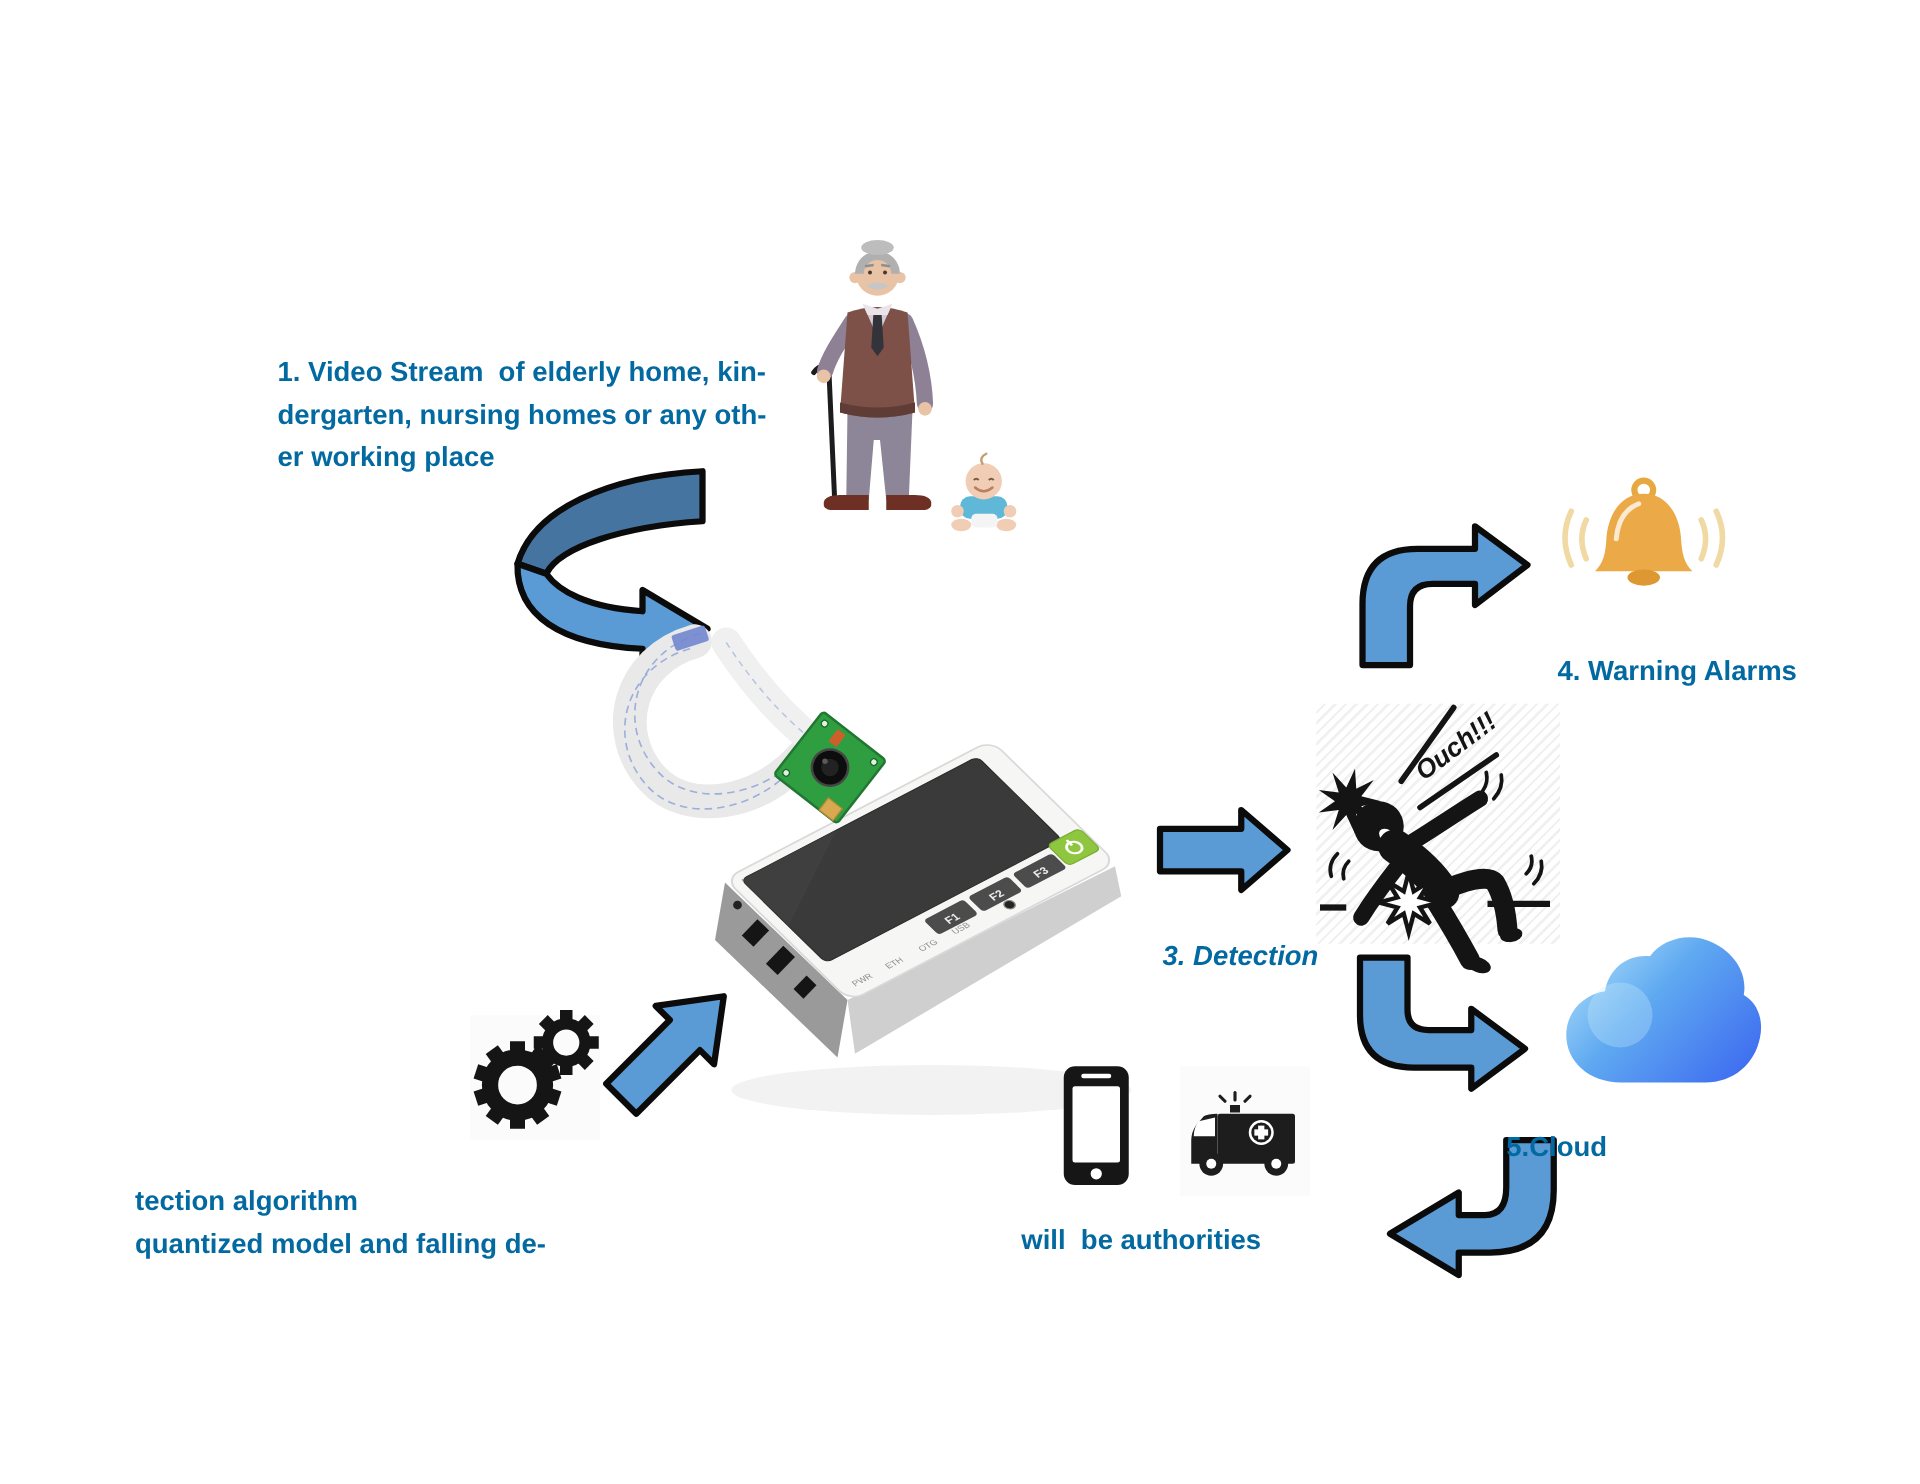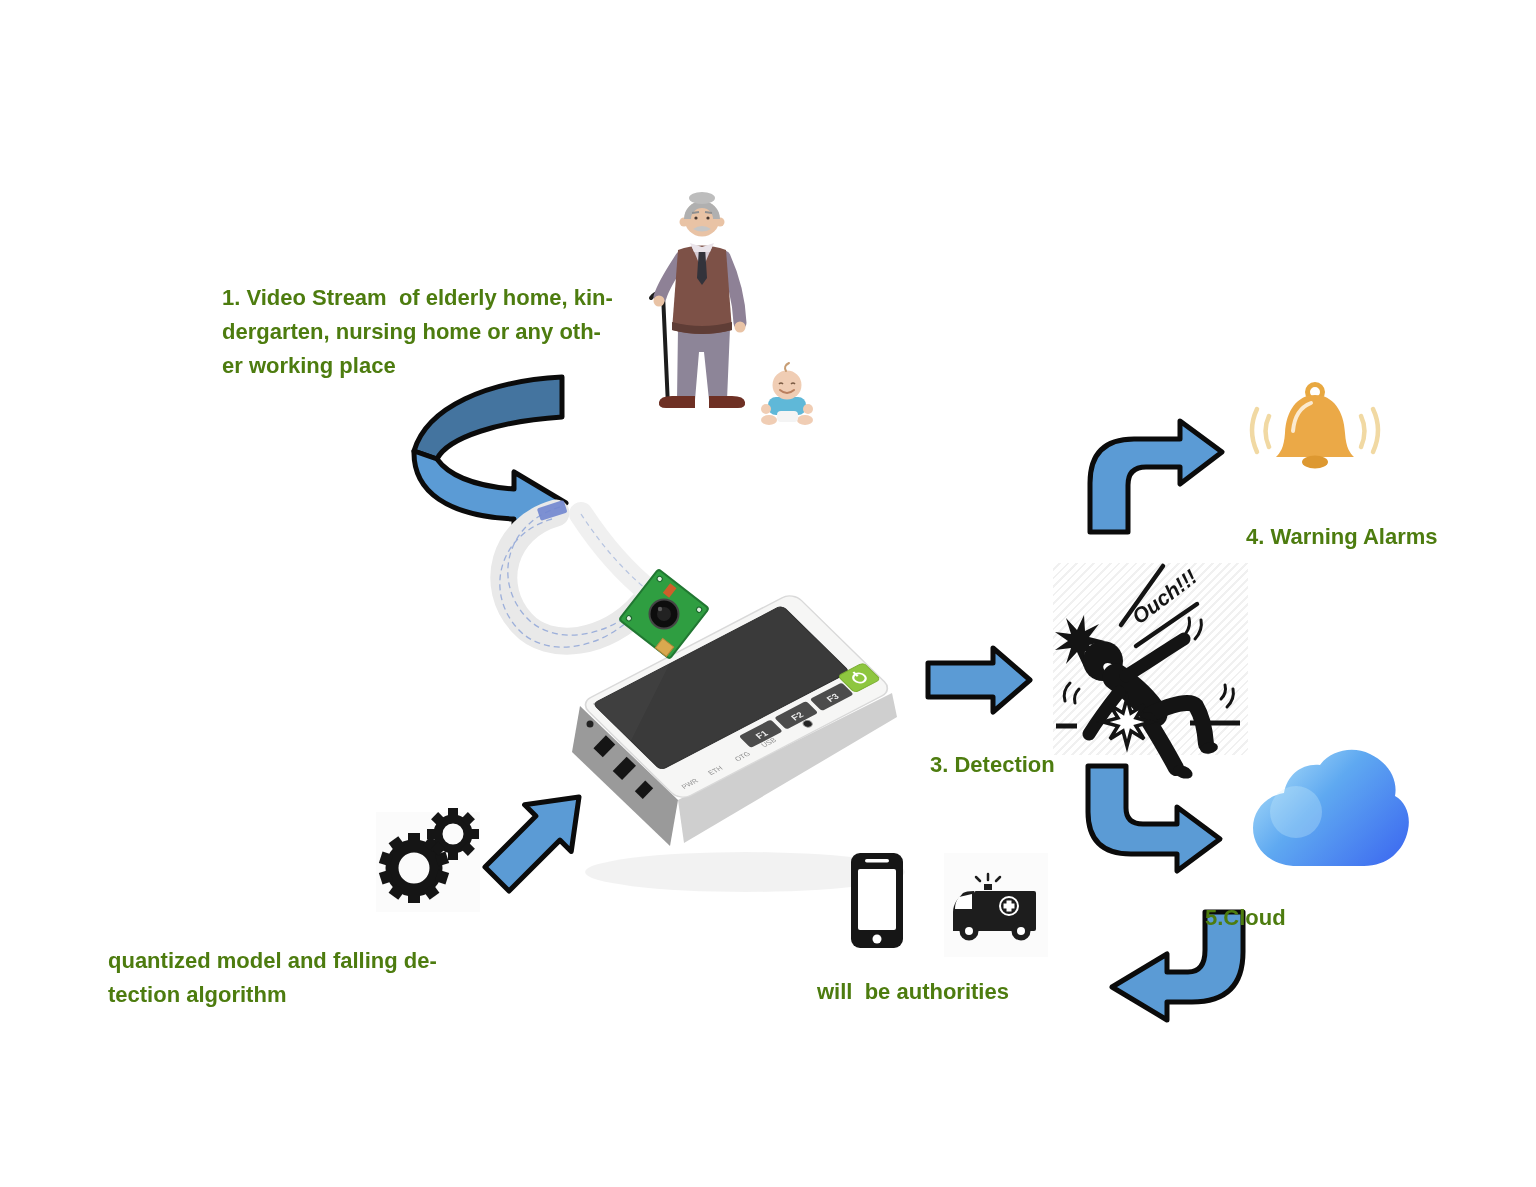--- a/index.html
+++ b/index.html
@@ -2,21 +2,21 @@
 <html><head>
 <meta charset="utf-8">
 <style>
   html,body{margin:0;padding:0;background:#ffffff;}
   .canvas{position:relative;width:1536px;height:1187px;background:#ffffff;overflow:hidden;
           font-family:"Liberation Sans",sans-serif;}
   .layer{position:absolute;left:0;top:0;}
   .hatch{position:absolute;left:1053px;top:563px;width:195px;height:192px;
          background:repeating-linear-gradient(135deg,#ffffff 0px,#ffffff 4px,#ededed 4px,#ededed 6px);
          opacity:.8;}
-  .step-text{position:absolute;font-weight:700;color:#4d7c0f;font-size:22px;line-height:34px;}
+  .step-text{position:absolute;font-weight:700;color:#0369a1;font-size:22px;line-height:34px;}
   .step-text span{display:block;white-space:pre;}
   svg text{font-family:"Liberation Sans",sans-serif;}
   .ouch{font-style:italic;font-weight:700;font-size:21px;fill:#141414;}
   .btn-label{font-size:9px;font-weight:700;fill:#ededed;text-anchor:middle;}
   .port-label{font-size:7px;fill:#8f8f8f;}
 </style>
 </head>
 <body>
 
 <div class="canvas">
@@ -256,30 +256,30 @@
       <g stroke="#1d1d1d" stroke-width="2.5" stroke-linecap="round">
         <line x1="980" y1="881" x2="976" y2="877"></line>
         <line x1="988" y1="880" x2="988" y2="874"></line>
         <line x1="996" y1="881" x2="1000" y2="877"></line>
       </g>
     </g>
   </svg>
 
   <div class="step-text" style="left:222px;top:281px;">
     <span>1. Video Stream  of elderly home, kin-</span>
-    <span>dergarten, nursing home or any oth-</span>
+    <span>dergarten, nursing homes or any oth-</span>
     <span>er working place</span>
   </div>
 
   <div class="step-text" style="left:108px;top:944px;">
+    <span>tection algorithm</span>
     <span>quantized model and falling de-</span>
-    <span>tection algorithm</span>
-  </div>
-
-  <div class="step-text" style="left:930px;top:748px;">
+  </div>
+
+  <div class="step-text" style="left:930px;top:748px;font-style:italic;">
     <span>3. Detection</span>
   </div>
 
   <div class="step-text" style="left:1246px;top:496px;margin-top:24px;">
     <span>4. Warning Alarms</span>
   </div>
 
   <div class="step-text" style="left:1205px;top:901px;">
     <span>5.Cloud</span>
   </div>

